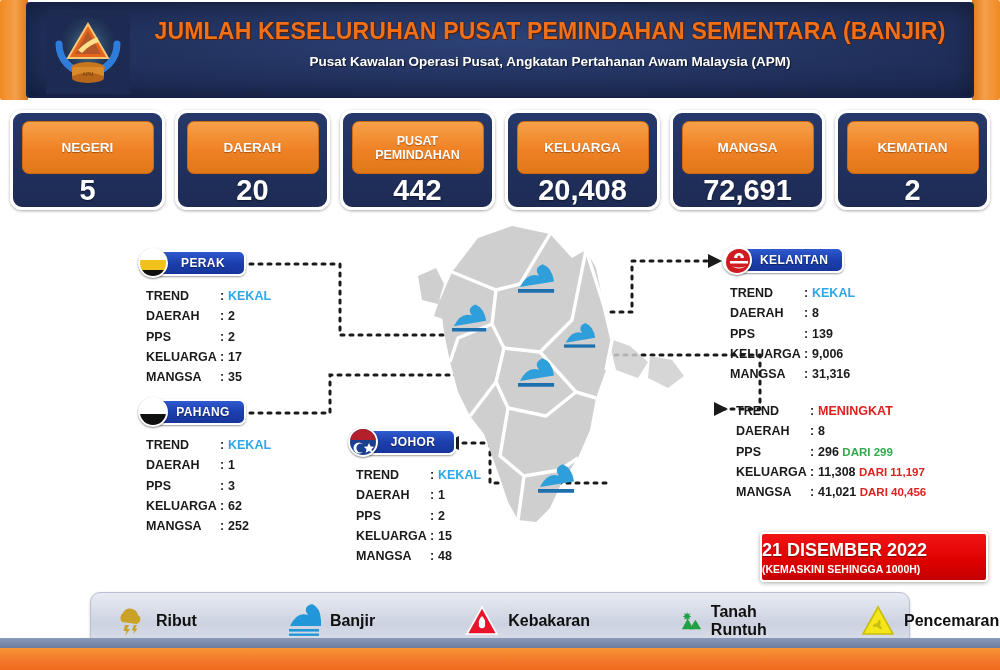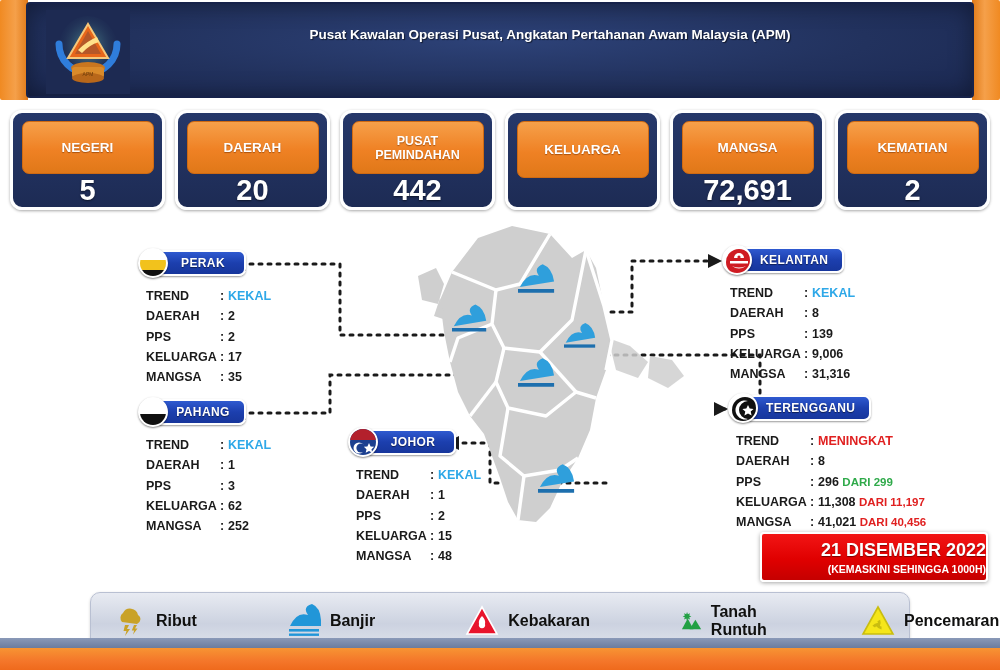--- a/index.html
+++ b/index.html
@@ -117,21 +117,21 @@
   .v-naik { color:#e02020; }
   .v-prev-green { color:#2faa4a; font-size:11.5px; }
   .v-prev-red { color:#e02020; font-size:11.5px; }
 
   
   .date-banner {
     position:absolute; right:12px; top:532px; width:228px; height:50px;
     background:linear-gradient(to bottom,#f21515,#e00000 55%,#c50000);
     border:2px solid #ffffff; border-radius:4px;
     box-shadow:0 1px 4px rgba(0,0,0,.35);
-    display:flex; flex-direction:column; align-items:flex-end; justify-content:center;
+    display:flex; flex-direction:column; align-items:flex-start; justify-content:center;
   }
   .date-main { color:#fff; font-size:18px; font-weight:bold; text-shadow:0 1px 1px rgba(0,0,0,.45); }
   .date-sub  { color:#fff; font-size:10.5px; font-weight:bold; margin-top:2px; }
 
   
   .legend {
     position:absolute; left:90px; top:592px; width:820px; height:58px;
     background:linear-gradient(to bottom,#e8ebf2,#ccd2e0 55%,#dfe3ec);
     border:1px solid #b9c0d2;
     border-radius:10px;
@@ -164,20 +164,21 @@
       <path d="M42 14 L62 48 L22 48 Z" fill="#e8661a" stroke="#f7c77a" stroke-width="2"></path>
       <path d="M42 21 L55 44 L29 44 Z" fill="#1d2a52" opacity=".25"></path>
       <path d="M32 40 q9-9 19-13 l2 5 q-10 3 -17 11 z" fill="#ffe08a"></path>
       <ellipse cx="42" cy="58" rx="17" ry="6" fill="#c8761f"></ellipse>
       <rect x="26" y="57" width="32" height="11" rx="3" fill="#d98a2a"></rect>
       <ellipse cx="42" cy="68" rx="16" ry="5" fill="#b8671a"></ellipse>
       <text x="42" y="66" font-size="5" fill="#6b3a08" text-anchor="middle" font-family="Liberation Sans, sans-serif">APM</text>
     </svg>
   </div>
   <div class="header-text">
+    <div class="header-title">JUMLAH KESELURUHAN PUSAT PEMINDAHAN SEMENTARA (BANJIR)</div>
     <div class="header-sub">Pusat Kawalan Operasi Pusat, Angkatan Pertahanan Awam Malaysia (APM)</div>
   </div>
 </div>
 
 <div class="stats">
 
   <div class="stat-card">
     <div class="stat-label">NEGERI</div>
     <div class="stat-value">5</div>
   </div>
@@ -187,20 +188,21 @@
     <div class="stat-value">20</div>
   </div>
 
   <div class="stat-card">
     <div class="stat-label two-line">PUSAT PEMINDAHAN</div>
     <div class="stat-value">442</div>
   </div>
 
   <div class="stat-card">
     <div class="stat-label">KELUARGA</div>
+    <div class="stat-value">20,408</div>
   </div>
 
   <div class="stat-card">
     <div class="stat-label">MANGSA</div>
     <div class="stat-value">72,691</div>
   </div>
 
   <div class="stat-card">
     <div class="stat-label">KEMATIAN</div>
     <div class="stat-value">2</div>
@@ -356,31 +358,20 @@
     <div class="state-rows">
       <div class="srow"><span class="k">TREND</span><span class="sep">:</span><span class="v-kekal">KEKAL</span></div>
       <div class="srow"><span class="k">DAERAH</span><span class="sep">:</span><span>8</span></div>
       <div class="srow"><span class="k">PPS</span><span class="sep">:</span><span>139</span></div>
       <div class="srow"><span class="k">KELUARGA</span><span class="sep">:</span><span>9,006</span></div>
       <div class="srow"><span class="k">MANGSA</span><span class="sep">:</span><span>31,316</span></div>
     </div>
   </div>
 
   <div class="state-panel" style="left:728px; top:178px;">
-    <div class="state-head">
-      <div class="state-flag">
-        <svg viewBox="0 0 30 30" width="30" height="30">
-          <circle cx="15" cy="15" r="15" fill="#ffffff"></circle>
-          <circle cx="15" cy="15" r="13" fill="#101010"></circle>
-          <path d="M18 6 a9.5 9.5 0 1 0 0 18 a7.6 7.6 0 1 1 0 -18 z" fill="#ffffff"></path>
-          <path d="M18 10 l1.7 3.6 3.9 .4 -2.9 2.6 .9 3.9 -3.6-2.1 -3.6 2.1 .9-3.9 -2.9-2.6 3.9-.4 z" fill="#ffffff"></path>
-        </svg>
-      </div>
-      <div class="state-pill">TERENGGANU</div>
-    </div>
     <div class="state-rows">
       <div class="srow"><span class="k">TREND</span><span class="sep">:</span><span class="v-naik">MENINGKAT</span></div>
       <div class="srow"><span class="k">DAERAH</span><span class="sep">:</span><span>8</span></div>
       <div class="srow"><span class="k">PPS</span><span class="sep">:</span><span>296</span> <span class="v-prev-green">DARI 299</span></div>
       <div class="srow"><span class="k">KELUARGA</span><span class="sep">:</span><span>11,308</span> <span class="v-prev-red">DARI 11,197</span></div>
       <div class="srow"><span class="k">MANGSA</span><span class="sep">:</span><span>41,021</span> <span class="v-prev-red">DARI 40,456</span></div>
     </div>
   </div>
 
 </div>

